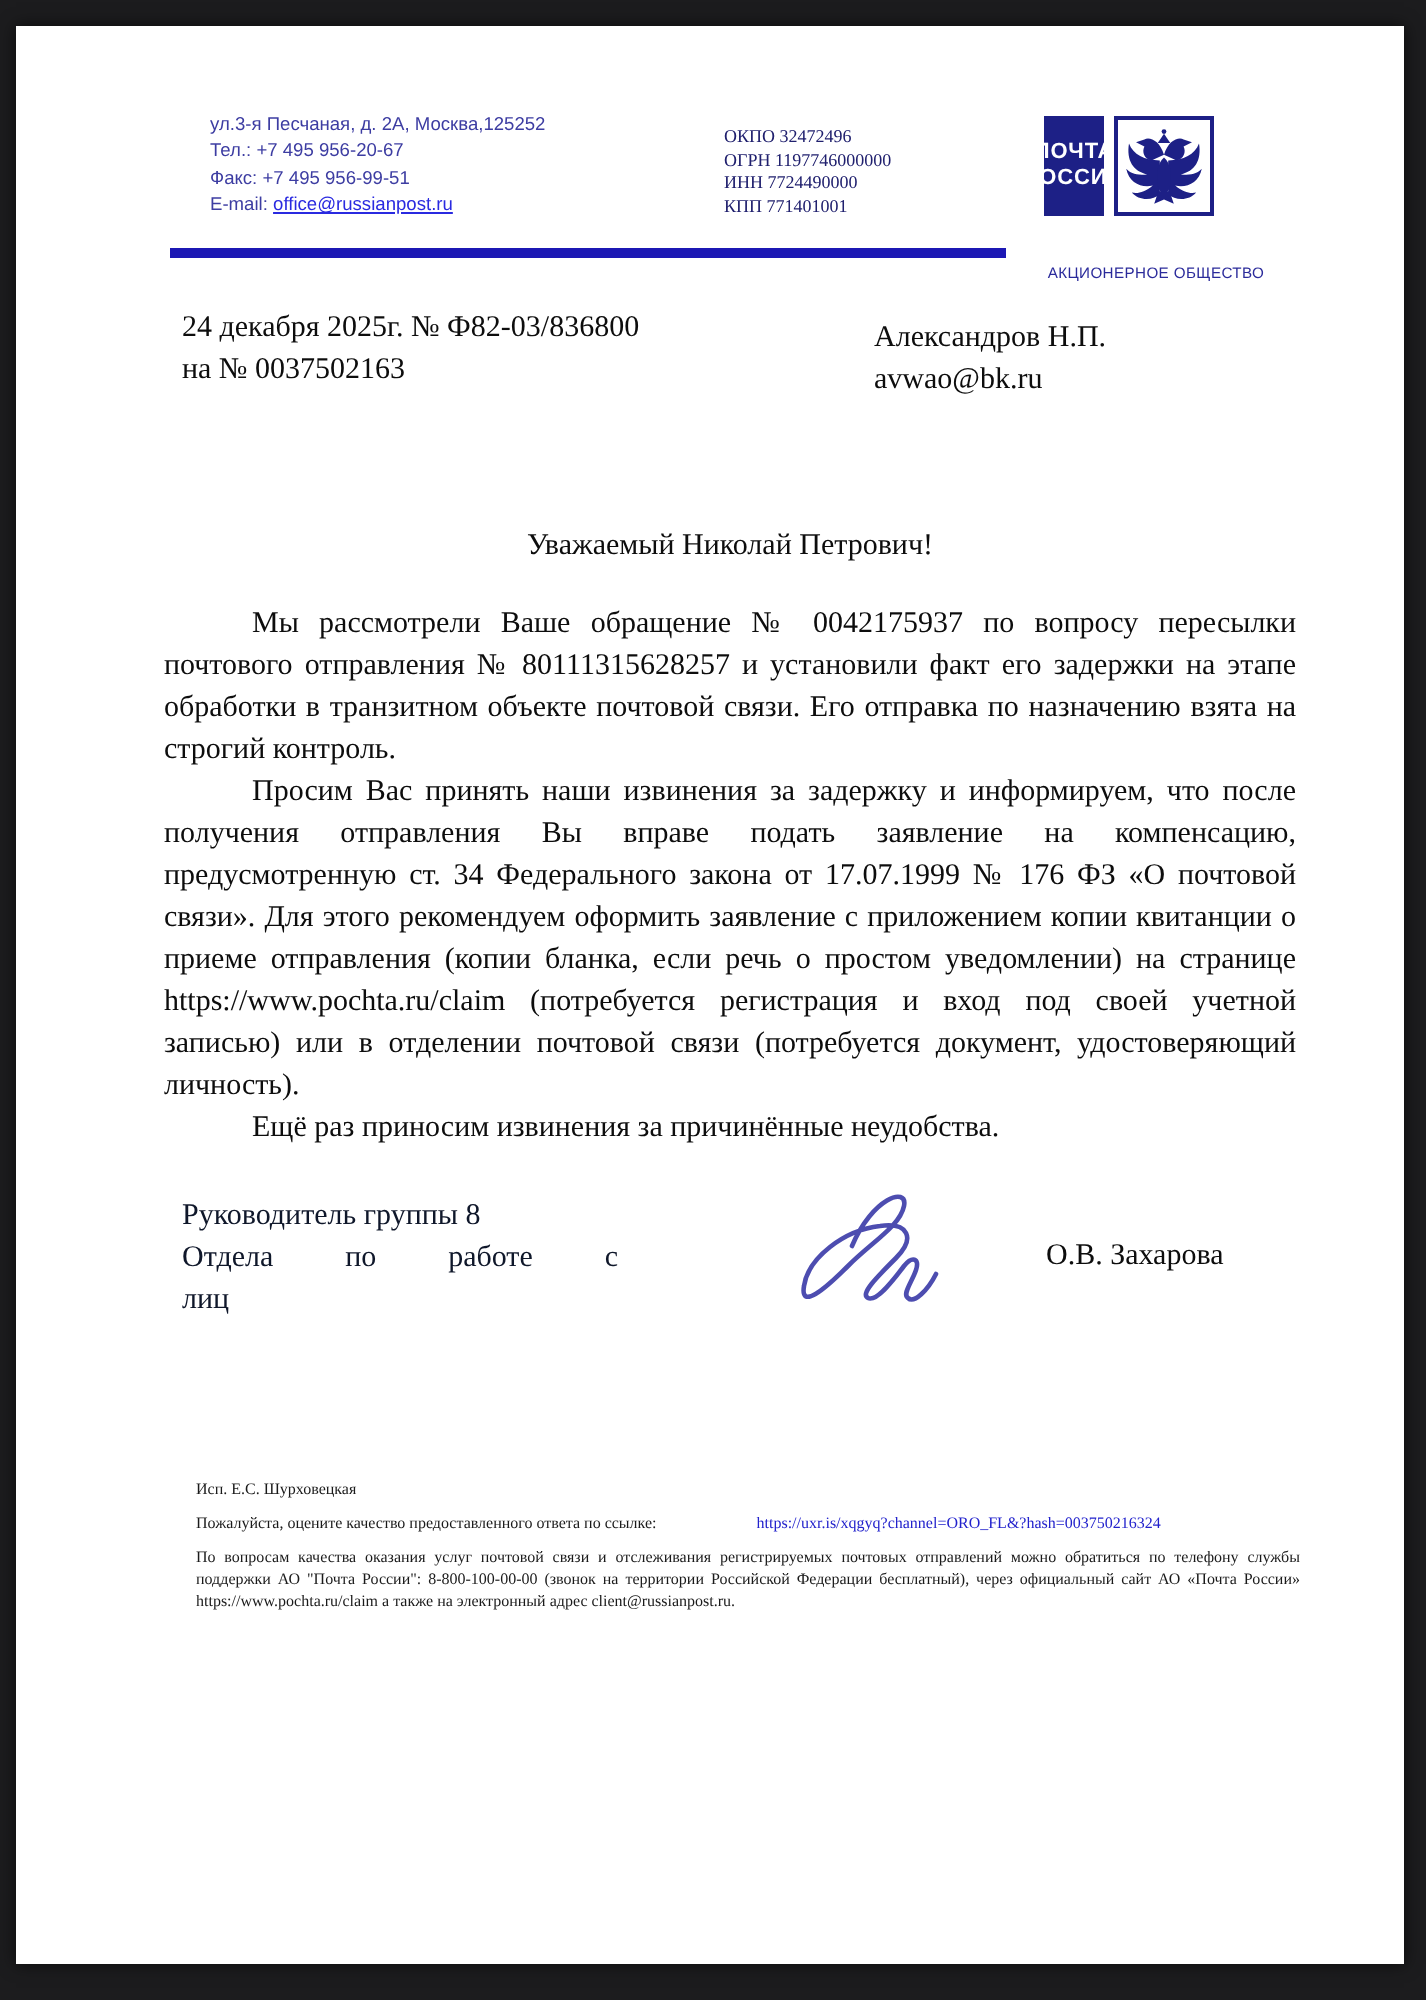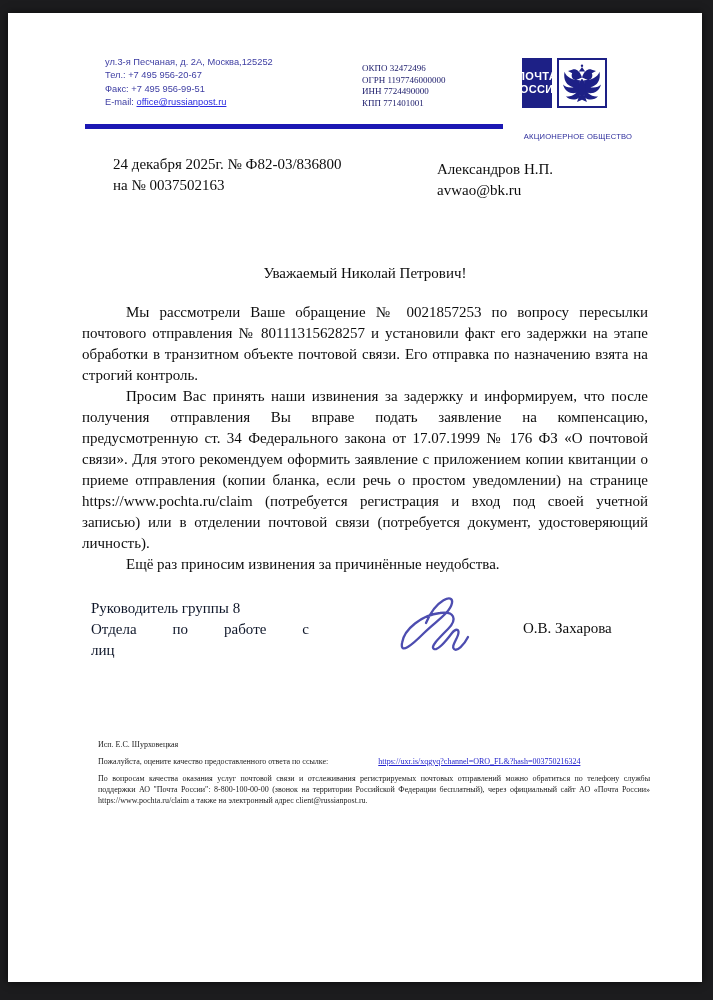--- a/index.html
+++ b/index.html
@@ -26,40 +26,40 @@
     font-family:"Liberation Sans",sans-serif;font-weight:700;font-size:11px;
     letter-spacing:.4px;line-height:13px;}
   .eagle-box{width:46px;height:46px;background:#fff;border:2px solid #1d2086;
     display:flex;align-items:center;justify-content:center;}
   .logo-sub{margin-top:24px;width:112px;text-align:center;
     font-family:"Liberation Sans",sans-serif;font-size:7.6px;color:#2b2b9b;
     letter-spacing:.2px;white-space:nowrap;}
   .rule{left:77px;top:111px;width:418px;height:5px;background:#1c18b4;}
 
   
-  .refblock{left:83px;top:141px;font-size:15px;line-height:21px;color:#0d0d0d;margin-left:22px;}
+  .refblock{left:83px;top:141px;font-size:15px;line-height:21px;color:#0d0d0d;}
   .recipient{left:429px;top:146px;font-size:15px;line-height:21px;color:#0d0d0d;}
 
   
   .salutation{left:74px;top:252px;width:566px;text-align:center;
     font-size:15px;color:#0d0d0d;}
   .body{left:74px;top:289px;width:566px;font-size:15px;line-height:21px;
     color:#0d0d0d;text-align:justify;}
   .body p{margin:0;text-indent:44px;}
 
   
   .sig-title{left:83px;top:585px;width:218px;font-size:15px;line-height:21px;color:#0f172a;}
   .sig-title .jl{text-align:justify;text-align-last:justify;}
   .sig-scribble{left:380px;top:574px;}
   .sig-name{left:515px;top:607px;font-size:15px;color:#0d0d0d;}
 
   
   .executor{left:90px;top:727px;font-size:8px;color:#1a1a1a;}
   .feedback{left:90px;top:744px;font-size:8px;color:#1a1a1a;}
-  .feedback a{color:#2222cc;text-decoration:underline;cursor:pointer;padding-left:48px;}
+  .feedback a{color:#2222cc;cursor:pointer;padding-left:48px;}
   .finfo{left:90px;top:760px;width:552px;font-size:8px;line-height:11px;
     color:#1a1a1a;text-align:justify;}
   span,div,p,a{-webkit-font-smoothing:antialiased;}
 </style>
 </head>
 <body>
 
 <div class="stage">
   <div class="page">
 
@@ -112,21 +112,21 @@
     </div>
 
     <div class="abs recipient">
       <div>Александров Н.П.</div>
       <div>avwao@bk.ru</div>
     </div>
 
     <div class="abs salutation">Уважаемый Николай Петрович!</div>
 
     <div class="abs body">
-      <p>Мы рассмотрели Ваше обращение № 0021857253 по вопросу пересылки почтового отправления № 80111315628257 и установили факт его задержки на этапе обработки в транзитном объекте почтовой связи. Его отправка по назначению взята на строгий контроль.</p>
+      <p>Мы рассмотрели Ваше обращение № 0042175937 по вопросу пересылки почтового отправления № 80111315628257 и установили факт его задержки на этапе обработки в транзитном объекте почтовой связи. Его отправка по назначению взята на строгий контроль.</p>
       <p>Просим Вас принять наши извинения за задержку и информируем, что после получения отправления Вы вправе подать заявление на компенсацию, предусмотренную ст. 34 Федерального закона от 17.07.1999 № 176 ФЗ «О почтовой связи». Для этого рекомендуем оформить заявление с приложением копии квитанции о приеме отправления (копии бланка, если речь о простом уведомлении) на странице https://www.pochta.ru/claim (потребуется регистрация и вход под своей учетной записью) или в отделении почтовой связи (потребуется документ, удостоверяющий личность).</p>
       <p>Ещё раз приносим извинения за причинённые неудобства.</p>
     </div>
 
     <div class="abs sig-title">
       <div>Руководитель группы 8</div>
       <div class="jl">Отдела по работе с</div>
       <div>лиц</div>
     </div>
 

